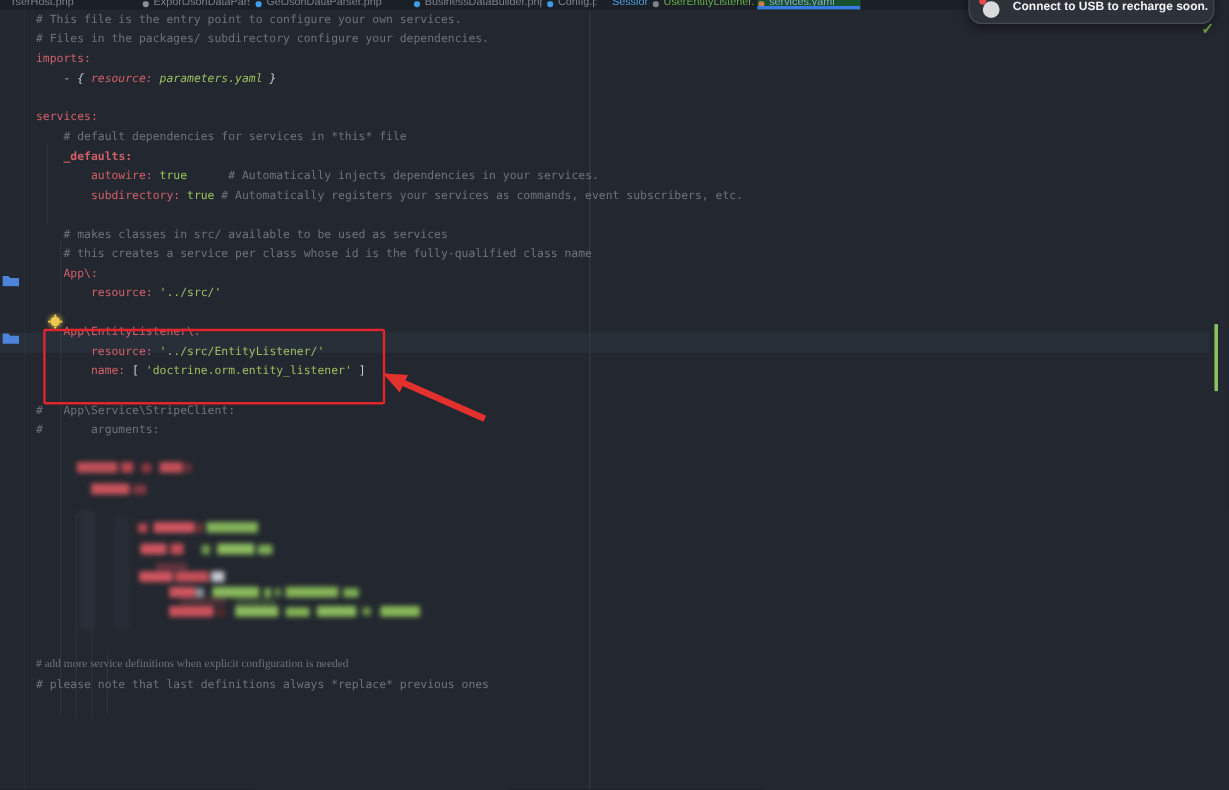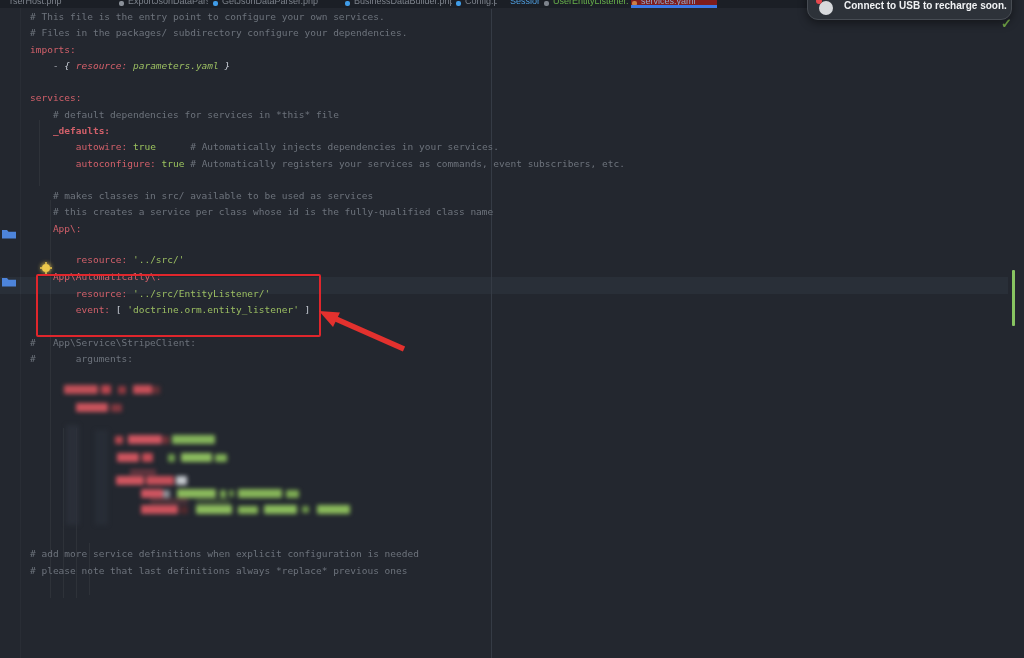--- a/index.html
+++ b/index.html
@@ -5,21 +5,21 @@
   html,body{margin:0;padding:0;background:#1d2127;}
   #screen{position:relative;width:1024px;height:658px;overflow:hidden;background:#23272f;
     font-family:"DejaVu Sans Mono","Liberation Mono",monospace;}
   
   #tabbar{position:absolute;left:0;top:0;width:876px;height:8px;background:#1b1f26;}
   .tab{position:absolute;top:0;height:8px;overflow:hidden;}
   .tab .tlabel{position:absolute;top:-4px;left:10px;font-size:9px;white-space:nowrap;
     font-family:"Liberation Sans",sans-serif;}
   .tab .ticon{position:absolute;left:1px;top:1px;width:5px;height:5px;border-radius:2px;}
   .t-gray{color:#7d838c}.t-green{color:#67b04a}.t-blue{color:#4f9fe0}.t-active{color:#93a9cc}
-  .tab.active{background:#7f1d1d;}
+  .tab.active{background:#14532d;}
   .tab.active .underline{position:absolute;left:0;bottom:0;width:100%;height:3px;background:#3b78e7;}
   
   #notif{position:absolute;left:807px;top:-14px;width:203px;height:32px;background:#2d3239;
     border:1px solid #474c53;border-radius:11px;box-shadow:0 3px 10px rgba(0,0,0,.45);}
   #notif .circle{position:absolute;left:11px;top:14px;width:14px;height:14px;border-radius:50%;background:#d8dadd;}
   #notif .reddot{position:absolute;left:8px;top:11px;width:6px;height:6px;border-radius:50%;background:#e5484d;}
   #notif .ntext{position:absolute;left:36px;top:13px;font-size:10px;font-weight:bold;color:#f0f2f4;
     font-family:"Liberation Sans",sans-serif;white-space:nowrap;}
   
   #editor{position:absolute;left:0;top:8px;width:1024px;height:650px;}
@@ -64,31 +64,31 @@
 
     <div id="code-lines">
         <div class="code-line" style="top: 1px;"><span class="tk-comment"># This file is the entry point to configure your own services.</span></div>
         <div class="code-line" style="top: 17.28px;"><span class="tk-comment"># Files in the packages/ subdirectory configure your dependencies.</span></div>
         <div class="code-line" style="top: 33.56px;"><span class="tk-key">imports:</span></div>
         <div class="code-line" style="top: 49.84px; font-style: italic;"><span class="tk-punct">    - { </span><span class="tk-key">resource:</span><span class="tk-punct"> </span><span class="tk-str">parameters.yaml</span><span class="tk-punct"> }</span></div>
         <div class="code-line" style="top: 82.4px;"><span class="tk-key">services:</span></div>
         <div class="code-line" style="top: 98.68px;"><span class="tk-comment">    # default dependencies for services in *this* file</span></div>
         <div class="code-line" style="top: 114.96px; font-weight: bold;"><span class="tk-punct">    </span><span class="tk-key">_defaults:</span></div>
         <div class="code-line" style="top: 131.24px;"><span class="tk-punct">        </span><span class="tk-key">autowire:</span><span class="tk-punct"> </span><span class="tk-bool">true</span><span class="tk-comment">      # Automatically injects dependencies in your services.</span></div>
-        <div class="code-line" style="top: 147.52px;"><span class="tk-punct">        </span><span class="tk-key">autoconfigure:</span><span class="tk-punct"> </span><span class="tk-bool">true</span><span class="tk-comment"> # Automatically registers your services as commands, event subscribers, etc.</span></div>
+        <div class="code-line" style="top: 147.52px;"><span class="tk-punct">        </span><span class="tk-key">subdirectory:</span><span class="tk-punct"> </span><span class="tk-bool">true</span><span class="tk-comment"> # Automatically registers your services as commands, event subscribers, etc.</span></div>
         <div class="code-line" style="top: 180.08px;"><span class="tk-comment">    # makes classes in src/ available to be used as services</span></div>
         <div class="code-line" style="top: 196.36px;"><span class="tk-comment">    # this creates a service per class whose id is the fully-qualified class name</span></div>
         <div class="code-line" style="top: 212.64px;"><span class="tk-punct">    </span><span class="tk-key">App\:</span></div>
-        <div class="code-line" style="top: 228.92px; margin-top: 15px;"><span class="tk-punct">        </span><span class="tk-key">resource:</span><span class="tk-punct"> </span><span class="tk-str">'../src/'</span></div>
-        <div class="code-line" style="top: 261.48px;"><span class="tk-punct">    </span><span class="tk-key">App\Automatically\:</span></div>
+        <div class="code-line" style="top: 228.92px;"><span class="tk-punct">        </span><span class="tk-key">resource:</span><span class="tk-punct"> </span><span class="tk-str">'../src/'</span></div>
+        <div class="code-line" style="top: 261.48px;"><span class="tk-punct">    </span><span class="tk-key">App\EntityListener\:</span></div>
         <div class="code-line" style="top: 277.76px;"><span class="tk-punct">        </span><span class="tk-key">resource:</span><span class="tk-punct"> </span><span class="tk-str">'../src/EntityListener/'</span></div>
-        <div class="code-line" style="top: 294.04px;"><span class="tk-punct">        </span><span class="tk-key">event:</span><span class="tk-punct"> [ </span><span class="tk-str">'doctrine.orm.entity_listener'</span><span class="tk-punct"> ]</span></div>
+        <div class="code-line" style="top: 294.04px;"><span class="tk-punct">        </span><span class="tk-key">name:</span><span class="tk-punct"> [ </span><span class="tk-str">'doctrine.orm.entity_listener'</span><span class="tk-punct"> ]</span></div>
         <div class="code-line" style="top: 326.6px;"><span class="tk-comment">#   App\Service\StripeClient:</span></div>
         <div class="code-line" style="top: 342.88px;"><span class="tk-comment">#       arguments:</span></div>
-        <div class="code-line" style="top: 538.24px;"><span class="tk-comment"># add more service definitions when explicit configuration is needed</span></div>
+        <div class="code-line" style="top: 538.24px; font-family: Liberation Serif, serif;"><span class="tk-comment"># add more service definitions when explicit configuration is needed</span></div>
         <div class="code-line" style="top: 554.52px;"><span class="tk-comment"># please note that last definitions always *replace* previous ones</span></div>
       </div>
 
     <div id="redacted">
         <div class="rblock" style="left: 66px; top: 417px; width: 13px; height: 100px; background: rgb(44, 49, 59); opacity: 0.8;"></div>
         <div class="rblock" style="left: 95px; top: 422px; width: 13px; height: 95px; background: rgb(42, 47, 57); opacity: 0.7;"></div>
         <div class="rblock" style="left: 64px; top: 377px; width: 34px; height: 9px; background: rgb(192, 79, 87); opacity: 1;"></div>
         <div class="rblock" style="left: 101px; top: 377px; width: 10px; height: 9px; background: rgb(184, 69, 78); opacity: 1;"></div>
         <div class="rblock" style="left: 118px; top: 378px; width: 8px; height: 8px; background: rgb(156, 59, 67); opacity: 0.9;"></div>
         <div class="rblock" style="left: 133px; top: 377px; width: 19px; height: 9px; background: rgb(198, 79, 88); opacity: 1;"></div>

